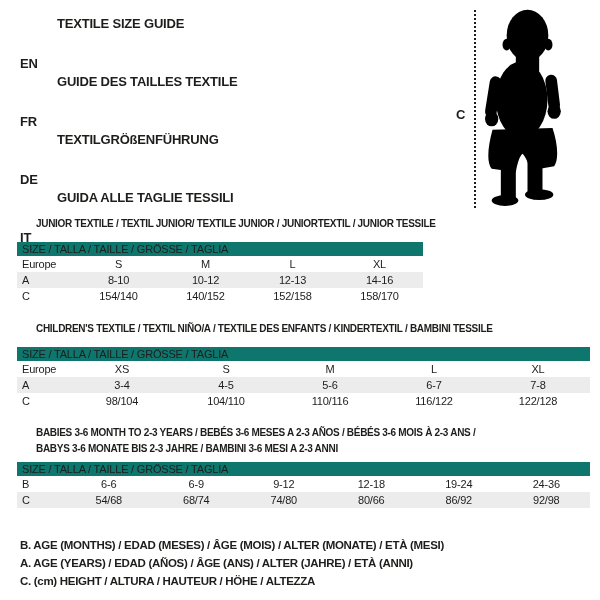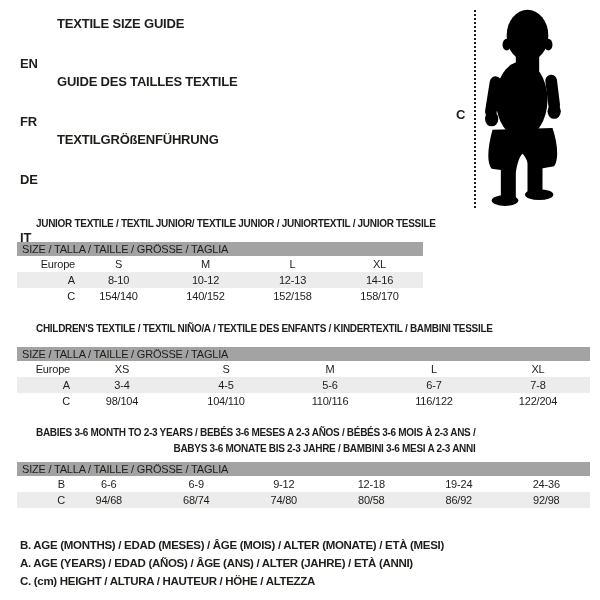--- a/index.html
+++ b/index.html
@@ -33,39 +33,39 @@
   .baby-svg { position:absolute; left:480px; top:8px; }
 
   
   .section-title {
     position:absolute; left:36px;
     font-weight:bold; font-size:10px; line-height:16px;
     letter-spacing:-0.3px; white-space:nowrap;
   }
   .title-1 { top:216px; }
   .title-2 { top:321px; }
-  .title-3 { top:425px;text-align:right; }
+  .title-3 { top:425px; }
 
   
   table.size-table {
     position:absolute; left:17px;
     border-collapse:collapse; table-layout:fixed;
     font-size:11px; letter-spacing:-0.2px;
   }
   .table-1 { top:242px; width:406px; }
   .table-2 { top:347px; width:573px; }
   .table-3 { top:462px; width:573px; }
 
   .size-table td { padding:0; vertical-align:middle; }
   .bar-row td {
-    background:#a3a3a3; height:14px;
+    background:#0f766e; height:14px;
     padding-left:5px; font-size:11px; letter-spacing:-0.2px;
   }
   .data-row td { height:16px; text-align:center; }
-  .data-row td.row-label { text-align:right; padding-left:5px; }
+  .data-row td.row-label { text-align:left; padding-left:5px; }
   tr.alt td { background:#ececec; }
 
   
   .footnotes {
     position:absolute; left:20px; top:536px;
     font-weight:bold; font-size:11.5px; line-height:18px;
     letter-spacing:-0.3px;
   }
 </style>
 </head>
@@ -79,20 +79,21 @@
   <div class="lang-row">
     <span class="lang-code">FR</span>
     <span class="lang-title">GUIDE DES TAILLES TEXTILE</span>
   </div>
   <div class="lang-row">
     <span class="lang-code">DE</span>
     <span class="lang-title">TEXTILGRÖßENFÜHRUNG</span>
   </div>
   <div class="lang-row">
     <span class="lang-code">IT</span>
+    <span class="lang-title">GUIDA ALLE TAGLIE TESSILI</span>
   </div>
 </div>
 
 <div class="height-line"></div>
 <div class="height-label">C</div>
 <svg class="baby-svg" width="85" height="200" viewBox="0 0 100 240" xmlns="http://www.w3.org/2000/svg">
   <g fill="#000000">
 
     <ellipse cx="56" cy="33" rx="25" ry="31"></ellipse>
 
@@ -185,21 +186,21 @@
     <td>5-6</td>
     <td>6-7</td>
     <td>7-8</td>
   </tr>
   <tr class="data-row">
     <td class="row-label">C</td>
     <td>98/104</td>
     <td>104/110</td>
     <td>110/116</td>
     <td>116/122</td>
-    <td>122/204</td>
+    <td>122/128</td>
   </tr>
 </tbody>
   </table>
 
 <div class="section-title title-3">
   <div>BABIES 3-6 MONTH TO 2-3 YEARS / BEBÉS 3-6 MESES A 2-3 AÑOS / BÉBÉS 3-6 MOIS À 2-3 ANS /</div>
   <div>BABYS 3-6 MONATE BIS 2-3 JAHRE / BAMBINI 3-6 MESI A 2-3 ANNI</div>
 </div>
 <table class="size-table table-3">
   <colgroup>
@@ -219,24 +220,24 @@
     <td class="row-label">B</td>
     <td>6-6</td>
     <td>6-9</td>
     <td>9-12</td>
     <td>12-18</td>
     <td>19-24</td>
     <td>24-36</td>
   </tr>
   <tr class="data-row alt">
     <td class="row-label">C</td>
-    <td>94/68</td>
+    <td>54/68</td>
     <td>68/74</td>
     <td>74/80</td>
-    <td>80/58</td>
+    <td>80/66</td>
     <td>86/92</td>
     <td>92/98</td>
   </tr>
 </tbody>
   </table>
 
 <div class="footnotes">
   <div>B. AGE (MONTHS) / EDAD (MESES) / ÂGE (MOIS) / ALTER (MONATE) / ETÀ (MESI)</div>
   <div>A. AGE (YEARS) / EDAD (AÑOS) / ÂGE (ANS) / ALTER (JAHRE) / ETÀ (ANNI)</div>
   <div>C. (cm) HEIGHT / ALTURA / HAUTEUR / HÖHE / ALTEZZA</div>

